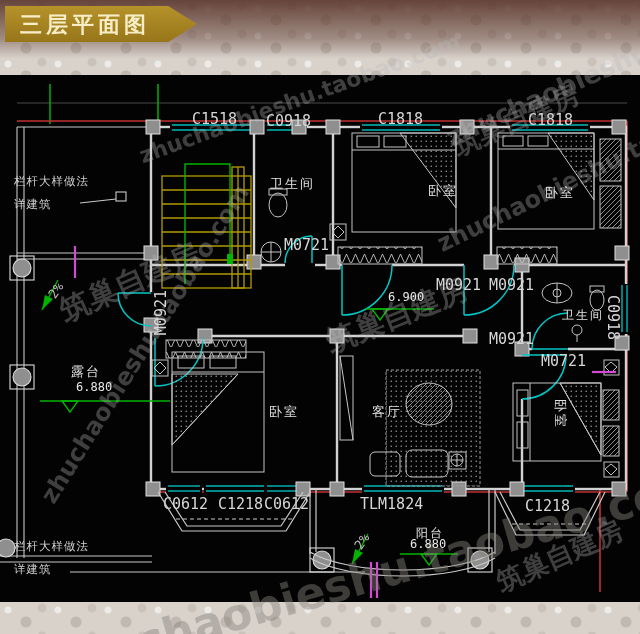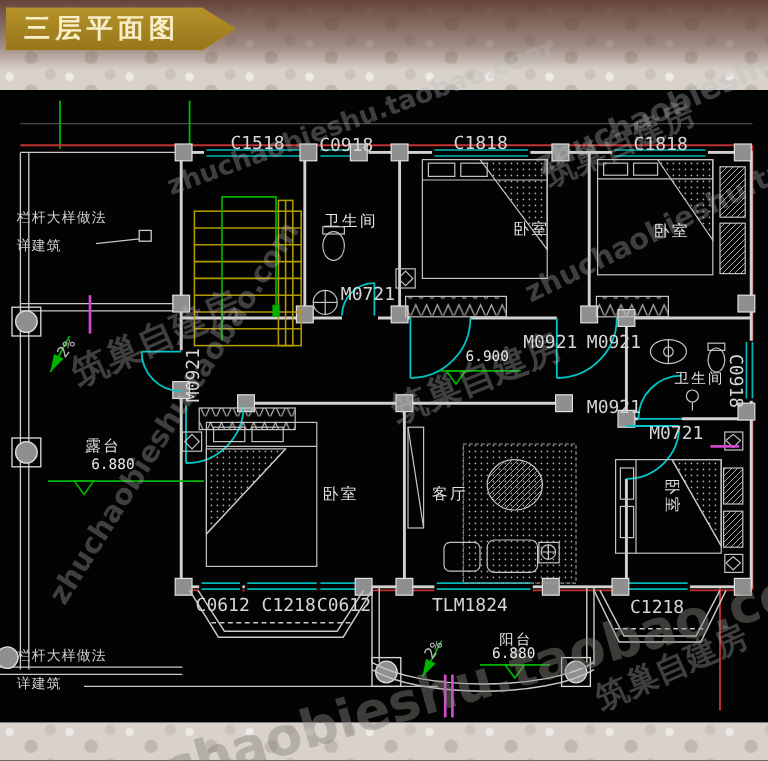--- a/index.html
+++ b/index.html
@@ -350,21 +350,21 @@
   <div class="lbl vflip" style="left:152px;top:290px;">M0921</div>
   <div class="lbl" style="left:436px;top:276px;">M0921</div>
   <div class="lbl" style="left:489px;top:276px;">M0921</div>
   <div class="lbl" style="left:489px;top:330px;">M0921</div>
   <div class="lbl" style="left:541px;top:352px;">M0721</div>
 
   <div class="lbl cn" style="left:270px;top:175px;">卫生间</div>
   <div class="lbl cn" style="left:428px;top:182px;">卧室</div>
   <div class="lbl cn" style="left:545px;top:184px;">卧室</div>
   <div class="lbl cn" style="left:269px;top:403px;">卧室</div>
-  <div class="lbl cn" style="left:344px;top:403px;padding-left:16px;">客厅</div>
+  <div class="lbl cn" style="left:356px;top:403px;padding-left:16px;">客厅</div>
   <div class="lbl cn" style="left:545px;top:405px;transform:rotate(90deg);">卧室</div>
   <div class="lbl cn" style="left:562px;top:307px;font-size:12px;">卫生间</div>
 
   <div class="lbl cn" style="left:71px;top:363px;">露台</div>
   <div class="lbl lvl" style="left:76px;top:380px;">6.880</div>
   <div class="lbl lvl" style="left:388px;top:290px;">6.900</div>
   <div class="lbl cn" style="left:416px;top:525px;font-size:12px;">阳台</div>
   <div class="lbl lvl" style="left:410px;top:537px;">6.880</div>
 
   <div class="lbl note" style="left:14px;top:174px;">栏杆大样做法</div>

